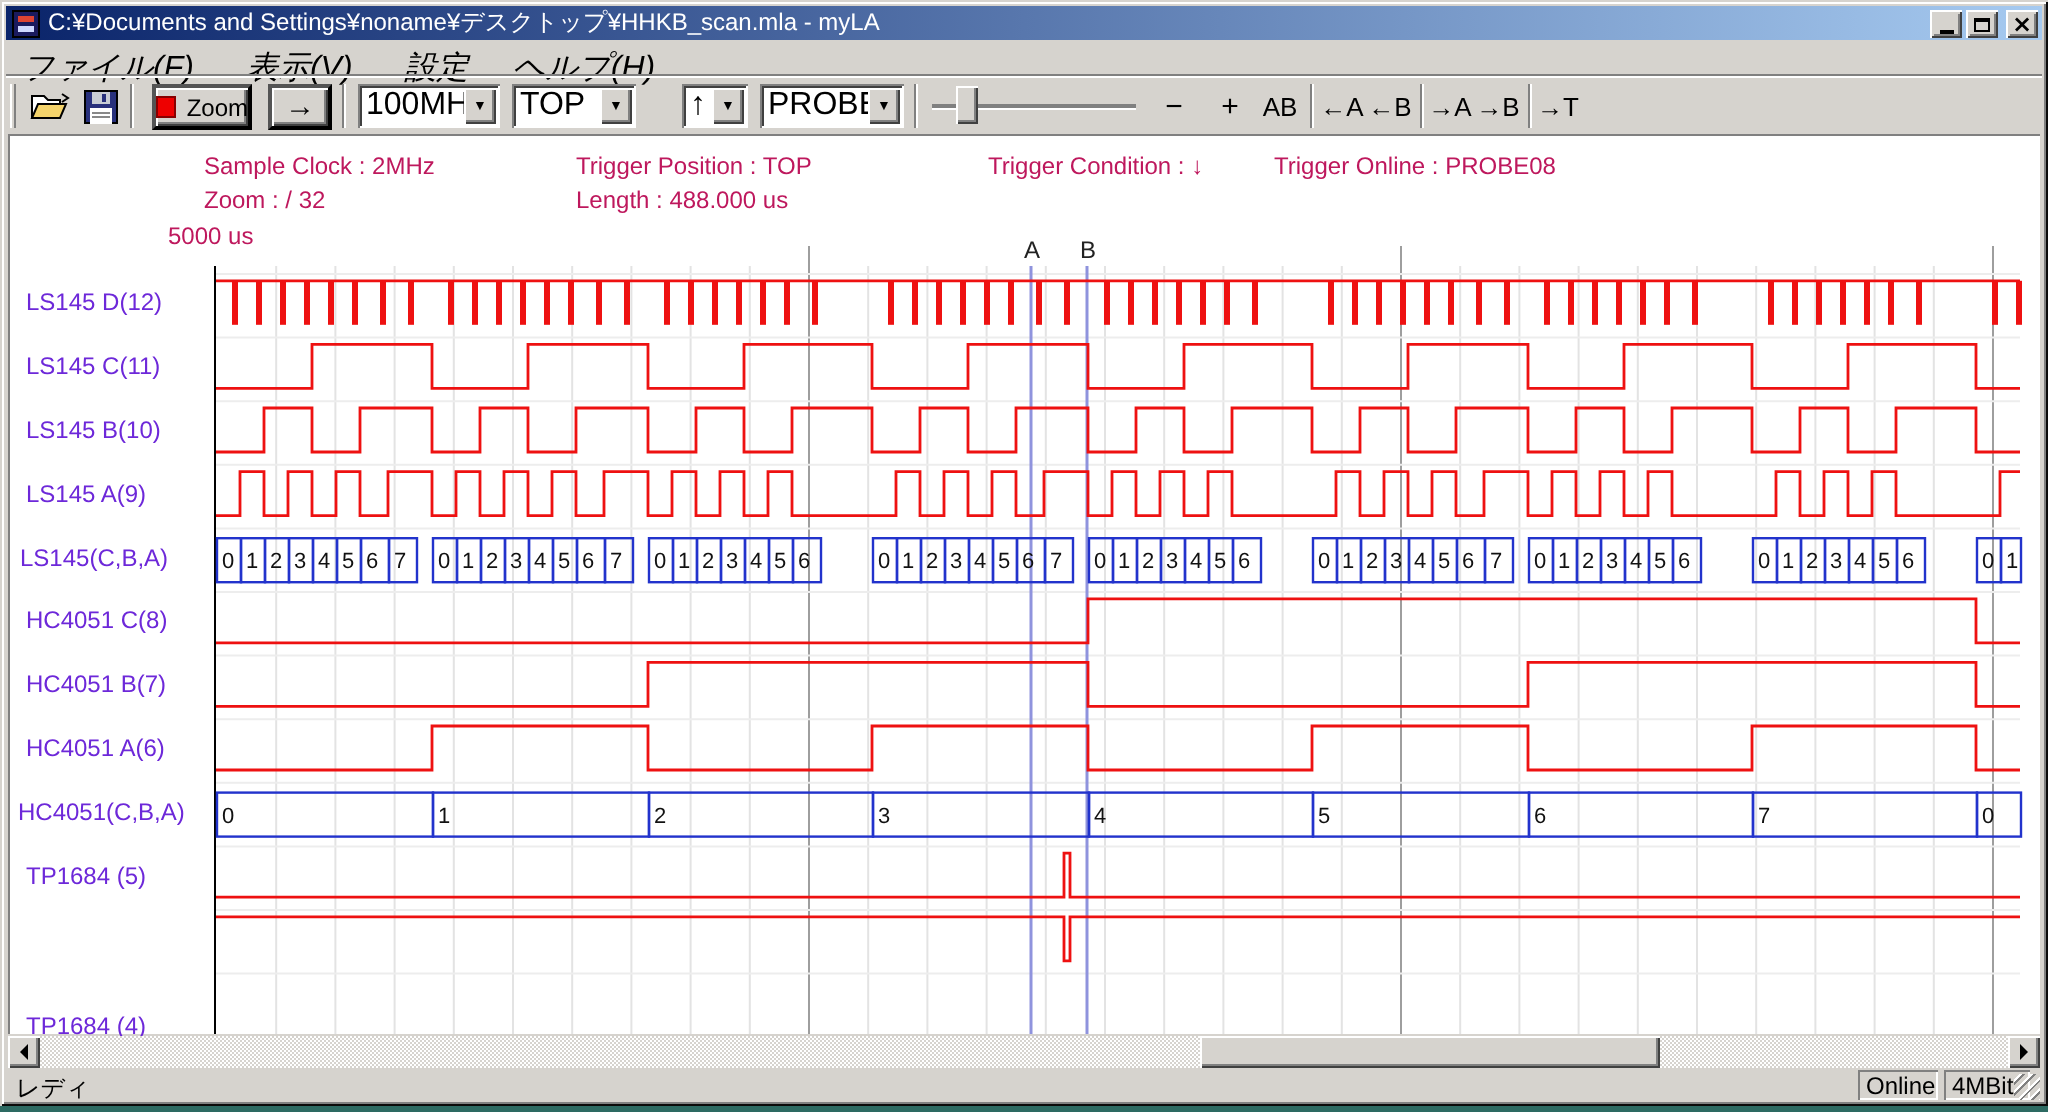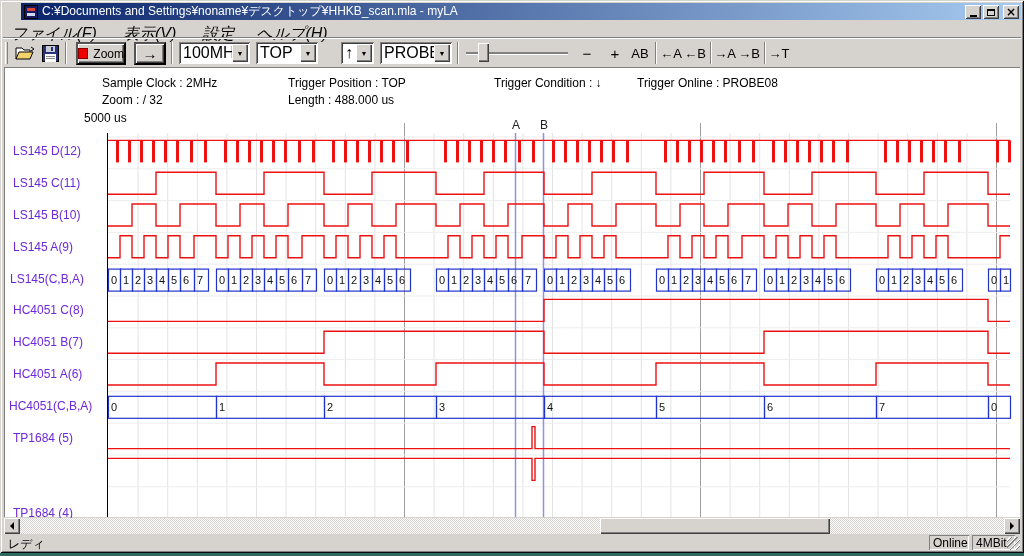--- a/index.html
+++ b/index.html
@@ -1,21 +1,21 @@
 <!DOCTYPE html>
 <html><head>
 <meta charset="utf-8">
 <style>
   * { margin:0; padding:0; box-sizing:border-box; }
   html,body { width:1024px; height:556px; overflow:hidden; background:#2d6a62;
     font-family:"Liberation Sans","DejaVu Sans",sans-serif; }
   .window { position:absolute; left:0; top:0; width:1024px; height:553px; background:#d6d3ce;
     box-shadow: inset 1px 1px #d6d3ce, inset -1px -1px #0a0a0a, inset 2px 2px #fff, inset -2px -2px #808080; }
   
-  .titlebar { position:absolute; left:21px; top:3px; right:3px; height:17px;
+  .titlebar { position:absolute; left:3px; top:3px; right:3px; height:17px;
     background:linear-gradient(to right,#0a246a,#a6caf0); display:flex; align-items:center; padding-left:3px; }
   .appicon { width:14px; height:14px; background:#1a1a5e; border:1px solid #000; position:relative; flex:0 0 auto; }
   .appicon::before { content:""; position:absolute; left:2px; top:2px; width:8px; height:3px; background:#d43; }
   .appicon::after { content:""; position:absolute; left:2px; top:7px; width:8px; height:3px; background:#cfd8ff; }
   .title-text { color:#fff; font-size:12px; margin-left:4px; white-space:nowrap; overflow:hidden; letter-spacing:0; }
   .caption-btns { position:absolute; right:2px; top:2px; display:flex; }
   .cap-btn { width:16px; height:14px; background:#d6d3ce; margin-left:2px;
     box-shadow: inset 1px 1px #fff, inset -1px -1px #404040, inset 2px 2px #d6d3ce, inset -2px -2px #808080;
     display:flex; align-items:center; justify-content:center; font-size:10px; line-height:10px; }
   .glyph-min { width:7px; height:2px; background:#000; margin-top:7px; }
@@ -40,21 +40,21 @@
   .combo-btn { width:16px; height:18px; margin:2px 2px 2px 0; background:#d6d3ce; flex:0 0 auto;
     box-shadow: inset 1px 1px #fff, inset -1px -1px #404040, inset -2px -2px #808080;
     display:flex; align-items:center; justify-content:center; font-size:7px; }
   .stop-square { width:11px; height:11px; background:#e00; border:1px solid #800; margin-right:5px; }
   .slider-track { position:absolute; top:14px; height:2px; background:#808080; box-shadow:0 1px #fff; }
   .slider-handle { position:absolute; top:5px; width:11px; height:19px; background:#d6d3ce;
     box-shadow: inset 1px 1px #fff, inset -1px -1px #404040, inset -2px -2px #808080; }
   
   .client { position:absolute; left:4px; top:67px; width:1016px; height:450px; background:#fff;
     box-shadow: inset 1px 1px #808080, inset -1px -1px #fff; }
-  .info-text { position:absolute; font-size:12px; color:#000000; white-space:nowrap; }
+  .info-text { position:absolute; font-size:12px; color:#be185d; white-space:nowrap; }
   .chan-label { position:absolute; left:13px; font-size:12px; color:#6d28d9; white-space:nowrap; }
   .cursor-label { position:absolute; width:14px; text-align:center; font-size:12px; color:#222; }
   #wave-svg { position:absolute; left:0; top:0; width:1024px; height:556px; pointer-events:none; }
   
   .hscroll { position:absolute; left:4px; top:518px; width:1016px; height:16px;
     background-image:conic-gradient(#fff 25%, #d6d3ce 0 50%, #fff 0 75%, #d6d3ce 0); background-size:2px 2px; }
   .sb-btn { position:absolute; top:0; width:16px; height:16px; background:#d6d3ce;
     box-shadow: inset 1px 1px #fff, inset -1px -1px #404040, inset -2px -2px #808080;
     display:flex; align-items:center; justify-content:center; }
   .sb-tri-l { width:0; height:0; border:4px solid transparent; border-right:4px solid #000; margin-left:-4px; }

